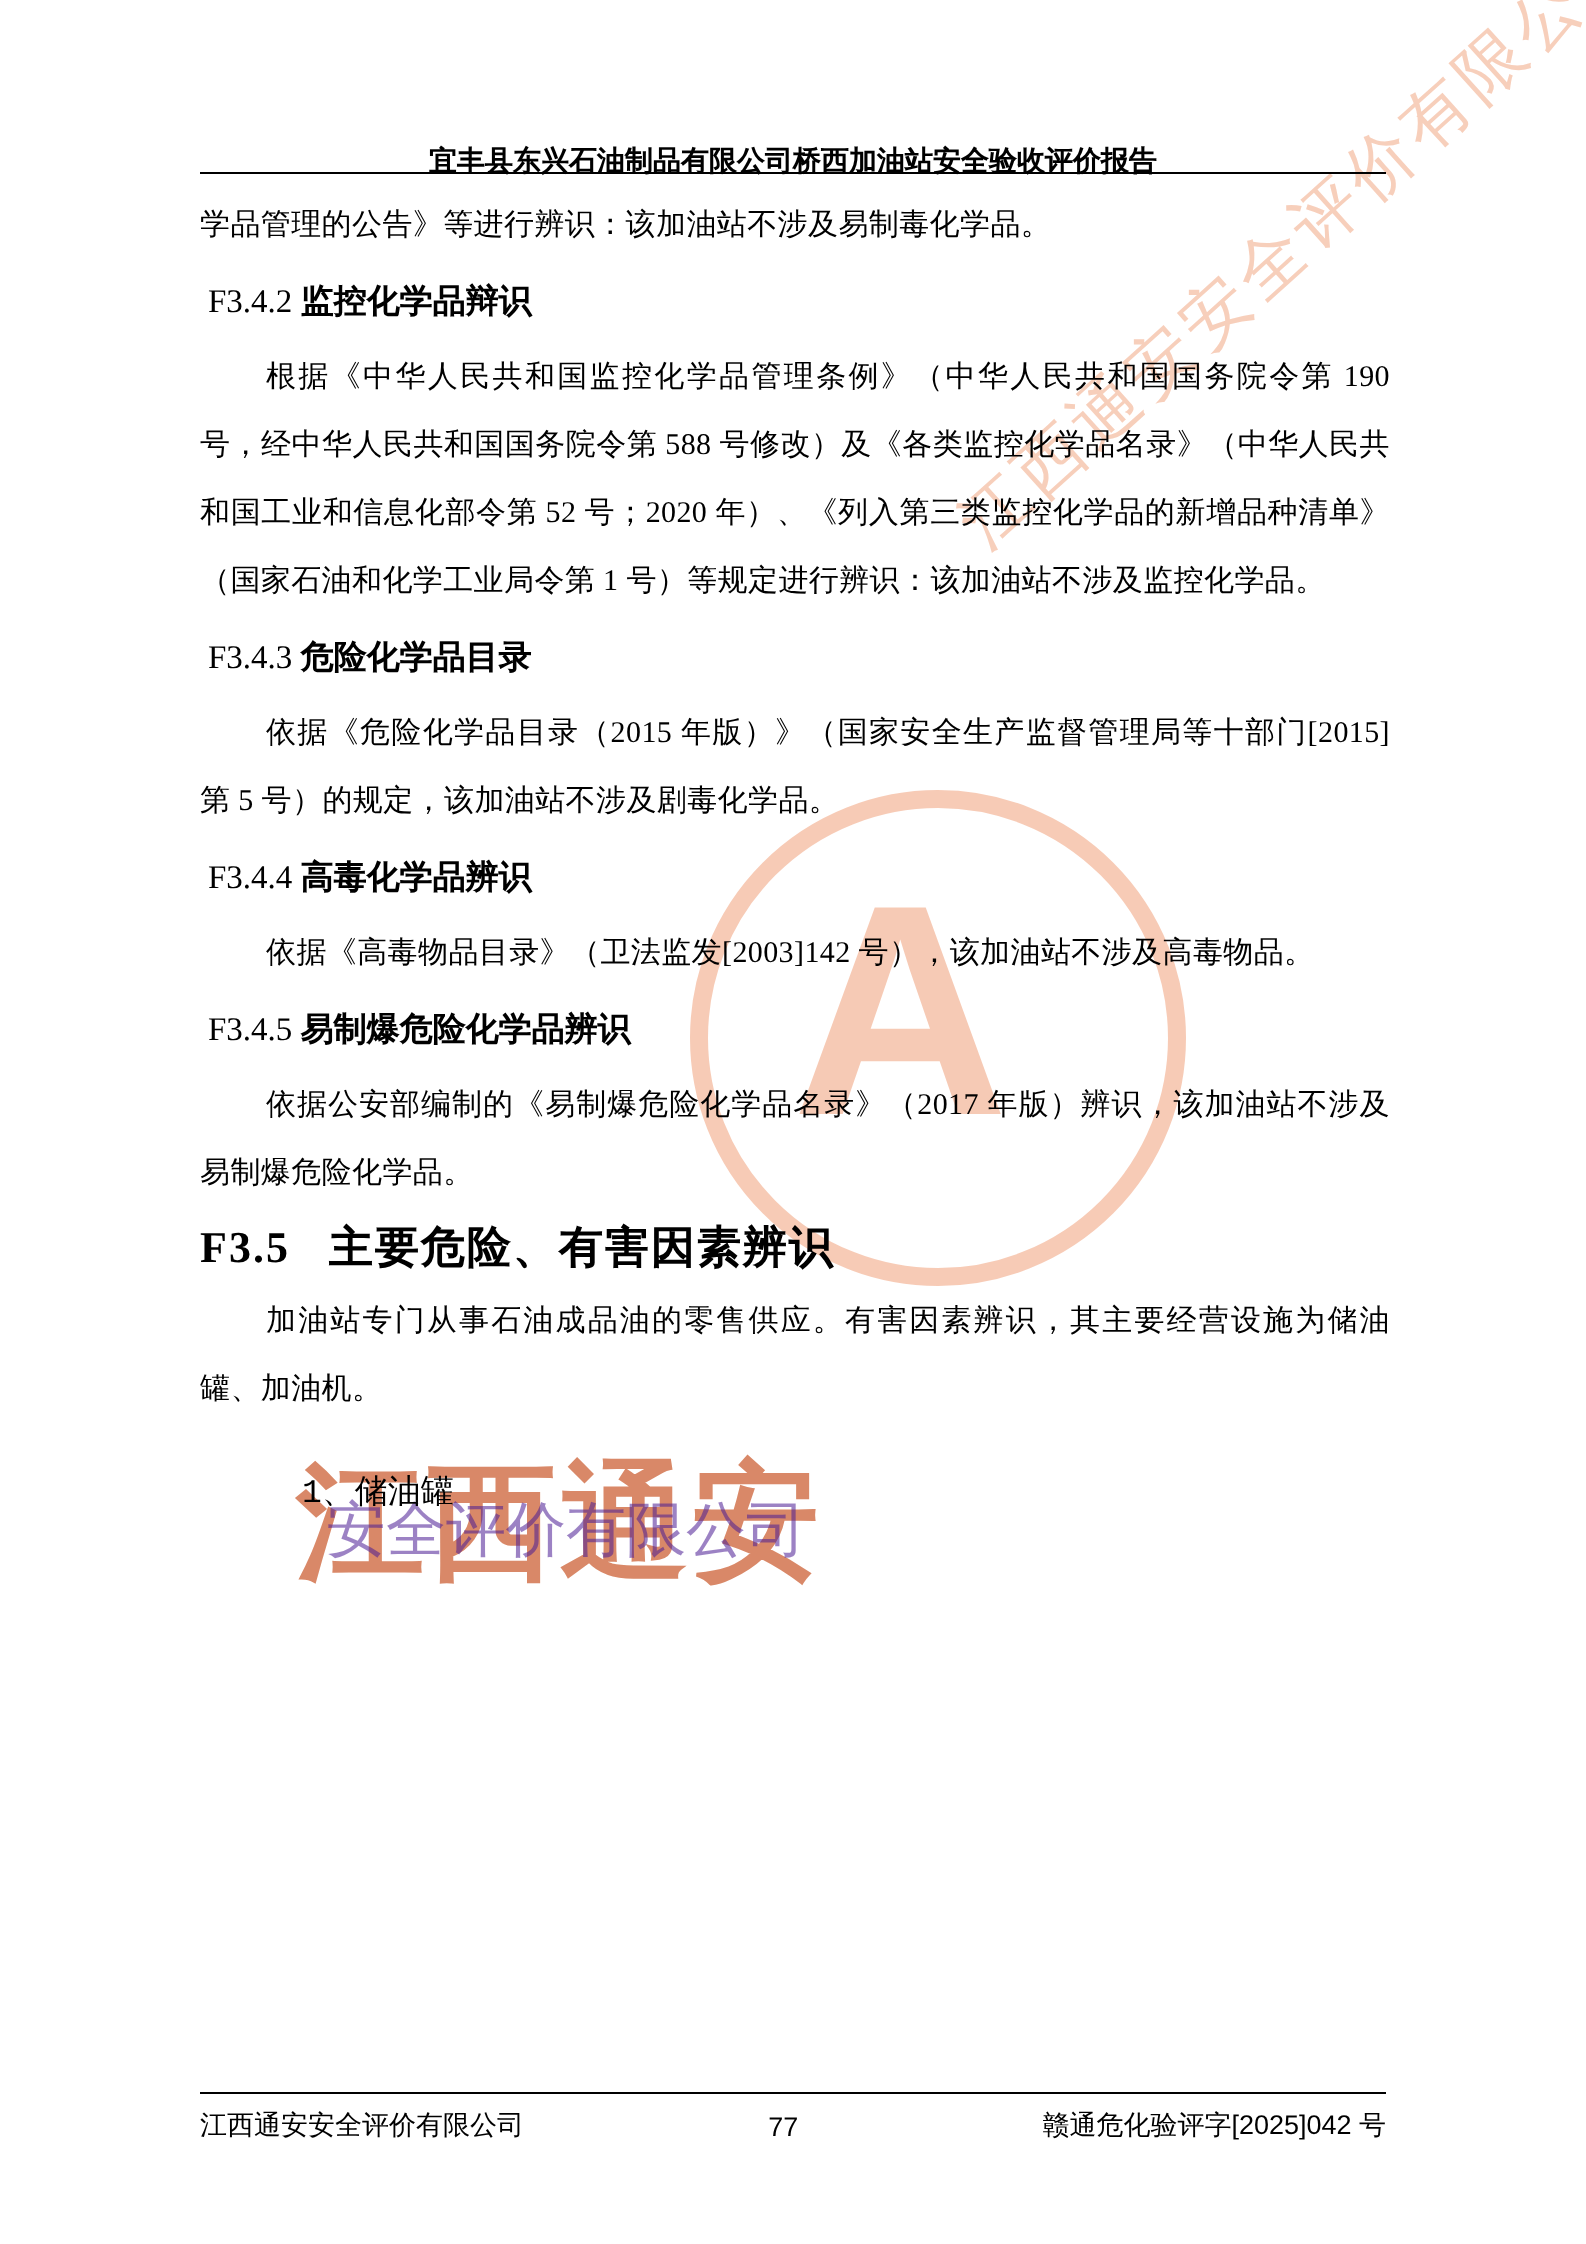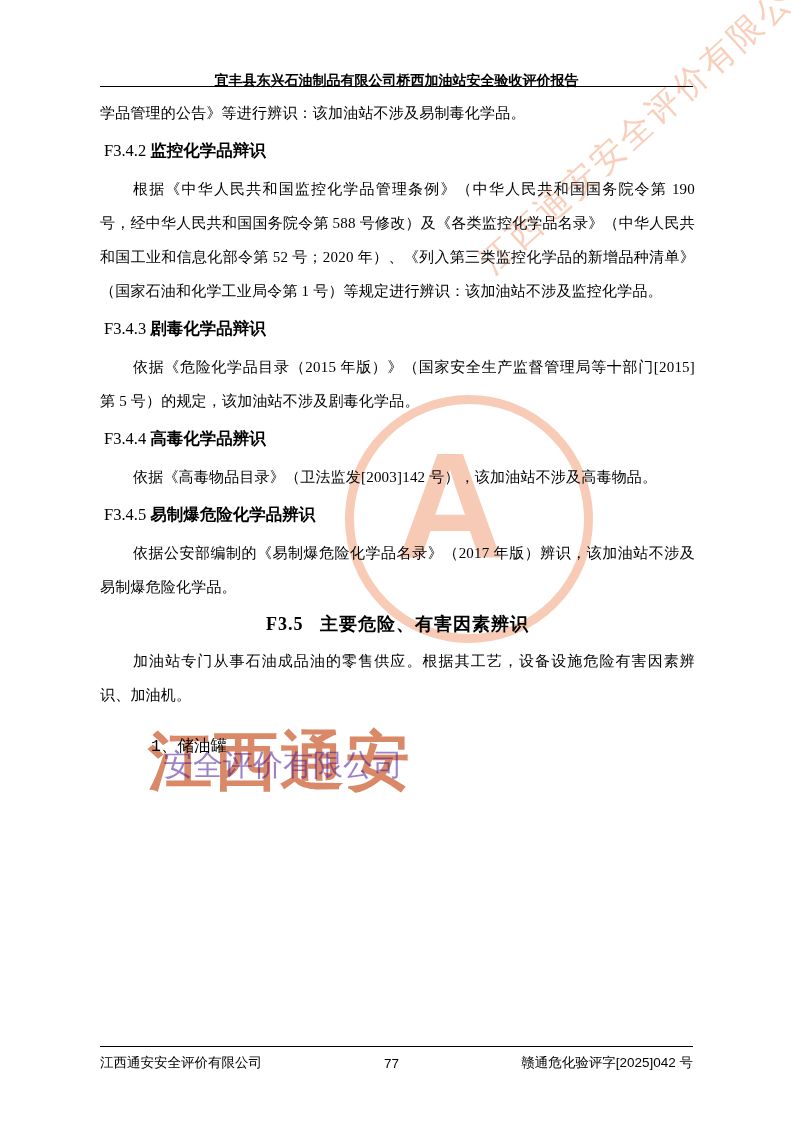--- a/index.html
+++ b/index.html
@@ -128,26 +128,25 @@
   .heading {
     font-size: 16.5px;
     line-height: 34px;
     font-weight: bold;
     margin: 4px;
   }
   .heading .num {
     font-weight: normal;
   }
   .section-title {
-    font-size: 18px;
+    font-size: 22px;
     line-height: 40px;
     font-weight: bold;
     margin: 0;
     letter-spacing: 1px;
-    text-align: center;
   }
   .list-item {
     font-size: 16.5px;
     line-height: 34px;
     margin: 18px;
     text-indent: 33px;
     font-family: Liberation Mono, monospace;
   }
   
   .footer-rule {
@@ -196,21 +195,21 @@
 
     <p class="heading">
       <span class="num">F3.4.2</span>
       <span>监控化学品辩识</span>
     </p>
 
     <p class="para indent">根据《中华人民共和国监控化学品管理条例》（中华人民共和国国务院令第 190 号，经中华人民共和国国务院令第 588 号修改）及《各类监控化学品名录》（中华人民共和国工业和信息化部令第 52 号；2020 年）、《列入第三类监控化学品的新增品种清单》（国家石油和化学工业局令第 1 号）等规定进行辨识：该加油站不涉及监控化学品。</p>
 
     <p class="heading">
       <span class="num">F3.4.3</span>
-      <span>剧毒化学品辩识</span>
+      <span>危险化学品目录</span>
     </p>
 
     <p class="para indent">依据《危险化学品目录（2015 年版）》（国家安全生产监督管理局等十部门[2015]第 5 号）的规定，该加油站不涉及剧毒化学品。</p>
 
     <p class="heading">
       <span class="num">F3.4.4</span>
       <span>高毒化学品辨识</span>
     </p>
 
     <p class="para indent">依据《高毒物品目录》（卫法监发[2003]142 号），该加油站不涉及高毒物品。</p>
@@ -224,21 +223,21 @@
 
 
 
     <p class="section-title">
       <span>F3.5</span>
       &nbsp;
       <span>主要危险、有害因素辨识</span>
     </p>
 
 
-    <p class="para indent">加油站专门从事石油成品油的零售供应。根据其工艺，设备设施危险有害因素辨识、加油机。</p>
+    <p class="para indent">加油站专门从事石油成品油的零售供应。有害因素辨识，其主要经营设施为储油罐、加油机。</p>
 
     <p class="list-item">1、储油罐</p>
 
 
   </div>
 
   <div class="footer-rule"></div>
   <div class="doc-footer">
     <span class="left">江西通安安全评价有限公司</span>
     <span class="center">77</span>

